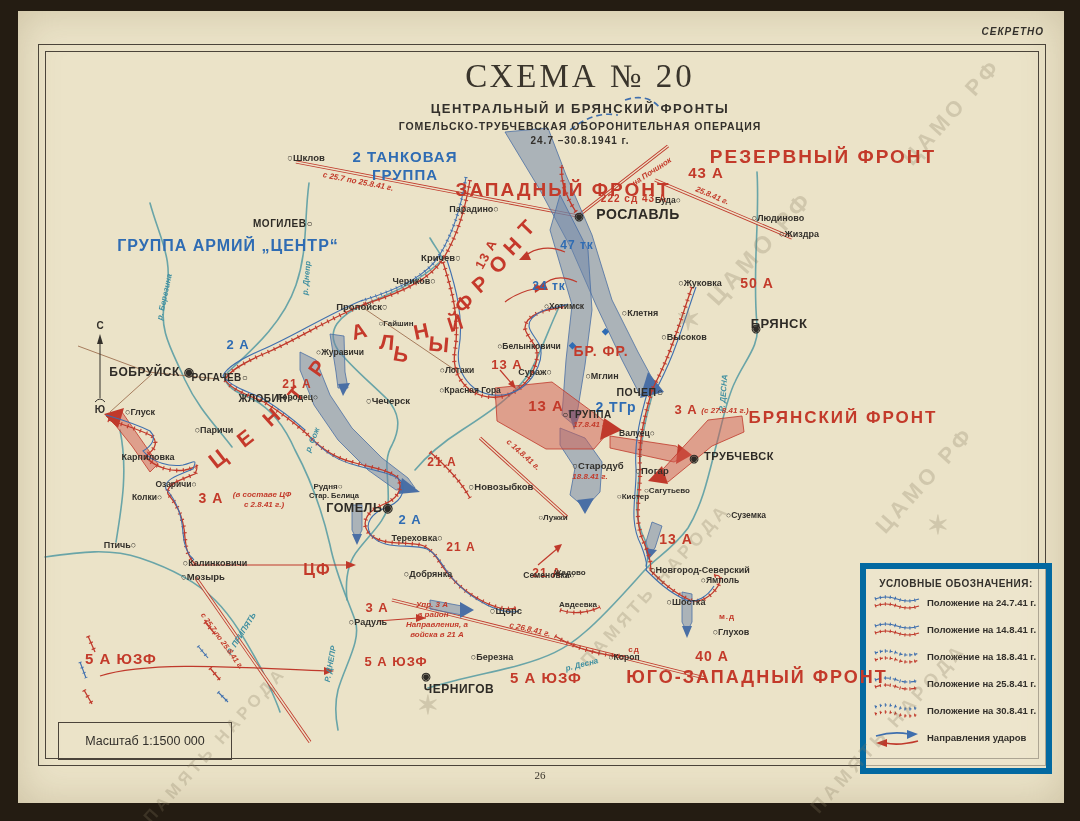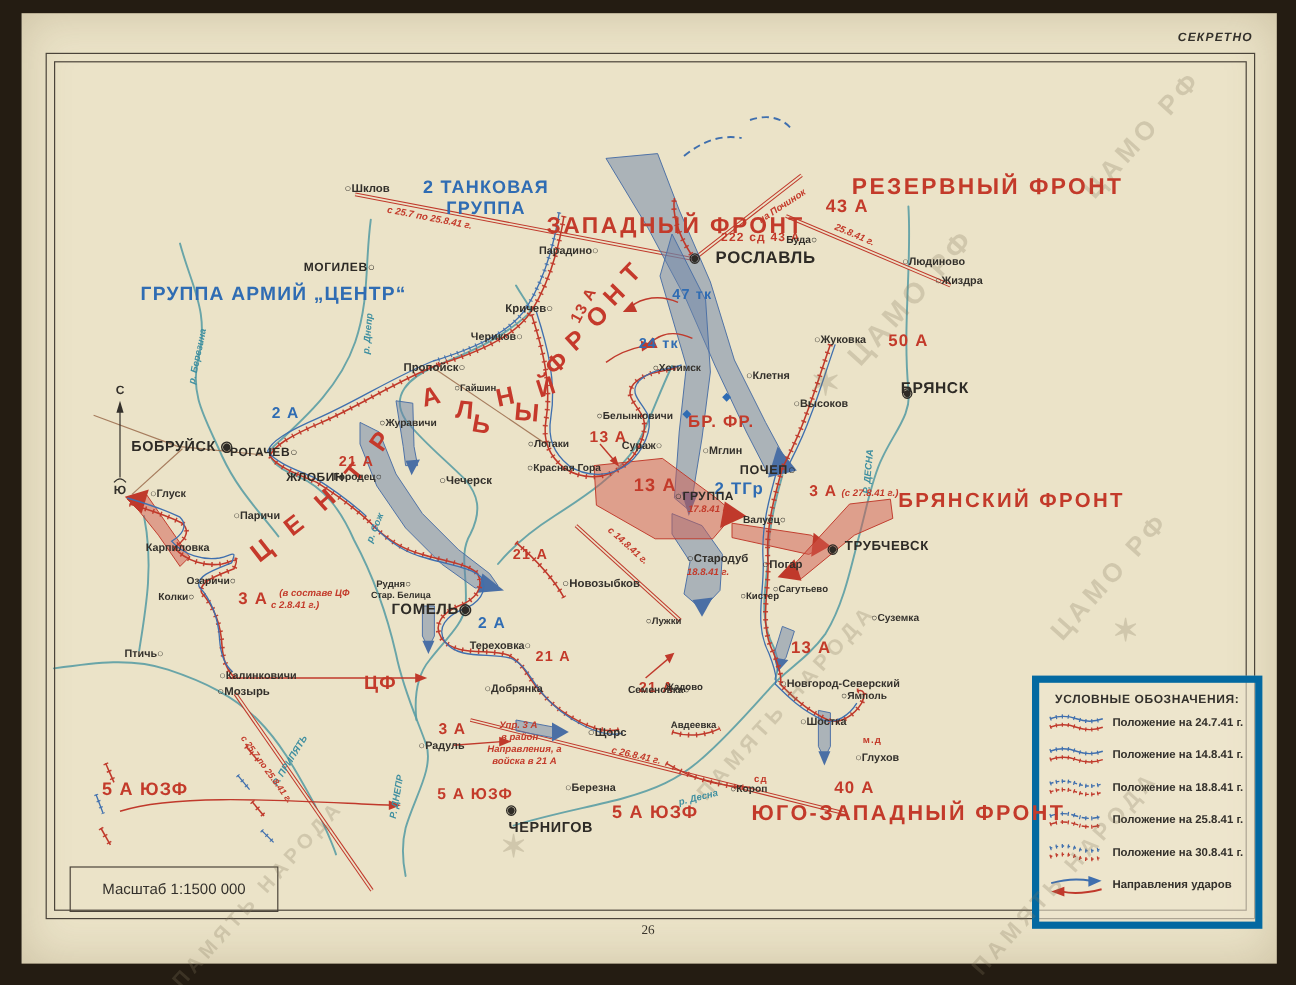--- a/index.html
+++ b/index.html
@@ -197,20 +197,26 @@
       <polygon points="100,334 97,344 103,344" fill="#33302b"></polygon>
       <path d="M95,402 Q100,396 105,402" fill="none" stroke="#33302b" stroke-width="1"></path>
     </g>
   </svg>
 
   <div class="frame" id="frame-outer"></div>
   <div class="frame" id="frame-inner"></div>
 
   <div id="secret">СЕКРЕТНО</div>
 
+  <div id="title-block">
+    <div id="title-main">СХЕМА  № 20</div>
+    <div id="title-sub1">ЦЕНТРАЛЬНЫЙ И БРЯНСКИЙ ФРОНТЫ</div>
+    <div id="title-sub2">ГОМЕЛЬСКО-ТРУБЧЕВСКАЯ ОБОРОНИТЕЛЬНАЯ ОПЕРАЦИЯ</div>
+    <div id="title-dates">24.7 –30.8.1941 г.</div>
+  </div>
 
   <div class="lb ct" style="left:100px;top:326px;font-size:10px;transform:translate(-50%,-50%);">С</div>
   <div class="lb ct" style="left:100px;top:410px;font-size:10px;transform:translate(-50%,-50%);">Ю</div>
 
   <div id="legend-box">
     <div id="legend-title">УСЛОВНЫЕ ОБОЗНАЧЕНИЯ:</div>
     <div id="legend-items">
         <div class="legend-row">
           <svg class="legend-sym" width="48" height="20" style="position:static">
             <path d="M2,6 Q13,2 24,6 T46,6" fill="none" stroke="#3f6fae" stroke-width="1.2" stroke-dasharray=""></path>
@@ -345,21 +351,21 @@
       <span class="lb rv" style="left: 331px; top: 664px; font-size: 8px; transform: translate(-50%, -50%) rotate(-80deg);">Р. ДНЕПР</span>
       <span class="lb nt" style="left: 358px; top: 182px; font-size: 8px; transform: translate(-50%, -50%) rotate(11deg);">с 25.7 по 25.8.41 г.</span>
       <span class="lb nt" style="left: 712px; top: 196px; font-size: 8px; transform: translate(-50%, -50%) rotate(23deg);">25.8.41 г.</span>
       <span class="lb nt" style="left: 652px; top: 172px; font-size: 8px; transform: translate(-50%, -50%) rotate(-33deg);">на Починок</span>
       <span class="lb nt" style="left: 523px; top: 455px; font-size: 8px; transform: translate(-50%, -50%) rotate(42deg);">с 14.8.41 г.</span>
       <span class="lb nt" style="left: 591px; top: 425px; font-size: 8px; transform: translate(-50%, -50%) rotate(0deg);">17.8.41 г.</span>
       <span class="lb nt" style="left: 590px; top: 477px; font-size: 8px; transform: translate(-50%, -50%) rotate(0deg);">18.8.41 г.</span>
       <span class="lb nt" style="left: 530px; top: 630px; font-size: 8px; transform: translate(-50%, -50%) rotate(13deg);">с 26.8.41 г.</span>
       <span class="lb nt" style="left: 725px; top: 411px; font-size: 8px; transform: translate(-50%, -50%) rotate(0deg);">(с 27.8.41 г.)</span>
       <span class="lb nt" style="left: 262px; top: 495px; font-size: 8px; transform: translate(-50%, -50%) rotate(0deg);">(в составе ЦФ</span>
-      <span class="lb nt" style="left: 246px; top: 505px; font-size: 8px; transform: translate(-50%, -50%) rotate(0deg);">с 2.8.41 г.)</span>
+      <span class="lb nt" style="left: 264px; top: 505px; font-size: 8px; transform: translate(-50%, -50%) rotate(0deg);">с 2.8.41 г.)</span>
       <span class="lb nt" style="left: 432px; top: 605px; font-size: 8px; transform: translate(-50%, -50%) rotate(0deg);">Упр. 3 А</span>
       <span class="lb nt" style="left: 433px; top: 615px; font-size: 8px; transform: translate(-50%, -50%) rotate(0deg);">в район</span>
       <span class="lb nt" style="left: 437px; top: 625px; font-size: 8px; transform: translate(-50%, -50%) rotate(0deg);">Направления, а</span>
       <span class="lb nt" style="left: 437px; top: 635px; font-size: 8px; transform: translate(-50%, -50%) rotate(0deg);">войска в 21 А</span>
       <span class="lb nt" style="left: 222px; top: 641px; font-size: 7.5px; transform: translate(-50%, -50%) rotate(54deg);">с 25.7 по 25.8.41 г.</span>
       <span class="lb ct" style="left: 306px; top: 158px; font-size: 9.5px; transform: translate(-50%, -50%) rotate(0deg);">○Шклов</span>
       <span class="lb cb" style="left: 283px; top: 224px; font-size: 10px; transform: translate(-50%, -50%) rotate(0deg);">МОГИЛЕВ○</span>
       <span class="lb ct" style="left: 474px; top: 209px; font-size: 9px; transform: translate(-50%, -50%) rotate(0deg);">Парадино○</span>
       <span class="lb ct" style="left: 441px; top: 258px; font-size: 9.5px; transform: translate(-50%, -50%) rotate(0deg);">Кричев○</span>
       <span class="lb ct" style="left: 414px; top: 281px; font-size: 9px; transform: translate(-50%, -50%) rotate(0deg);">Чериков○</span>

